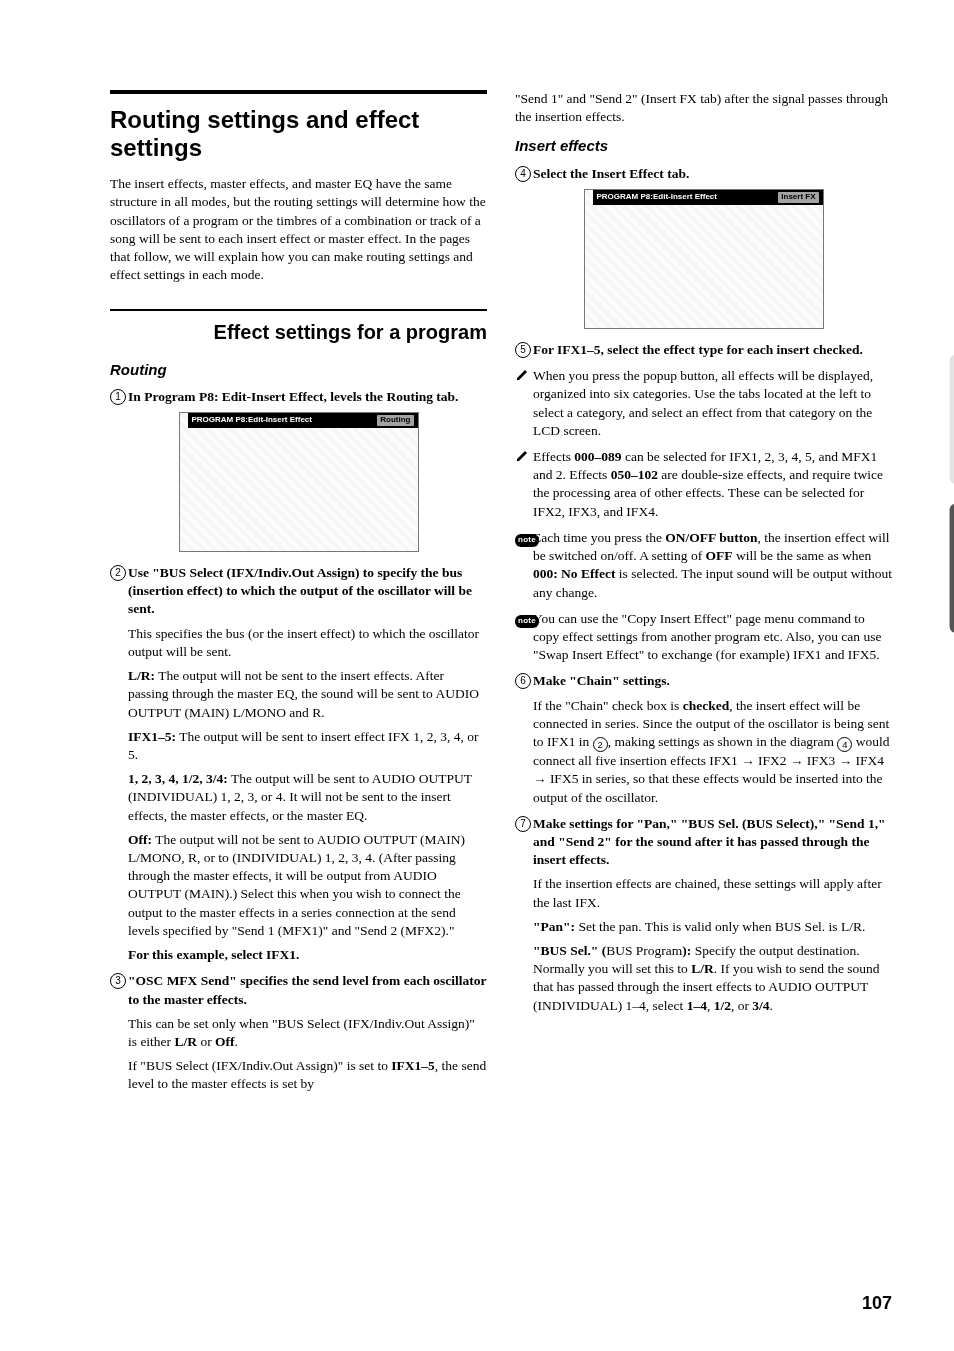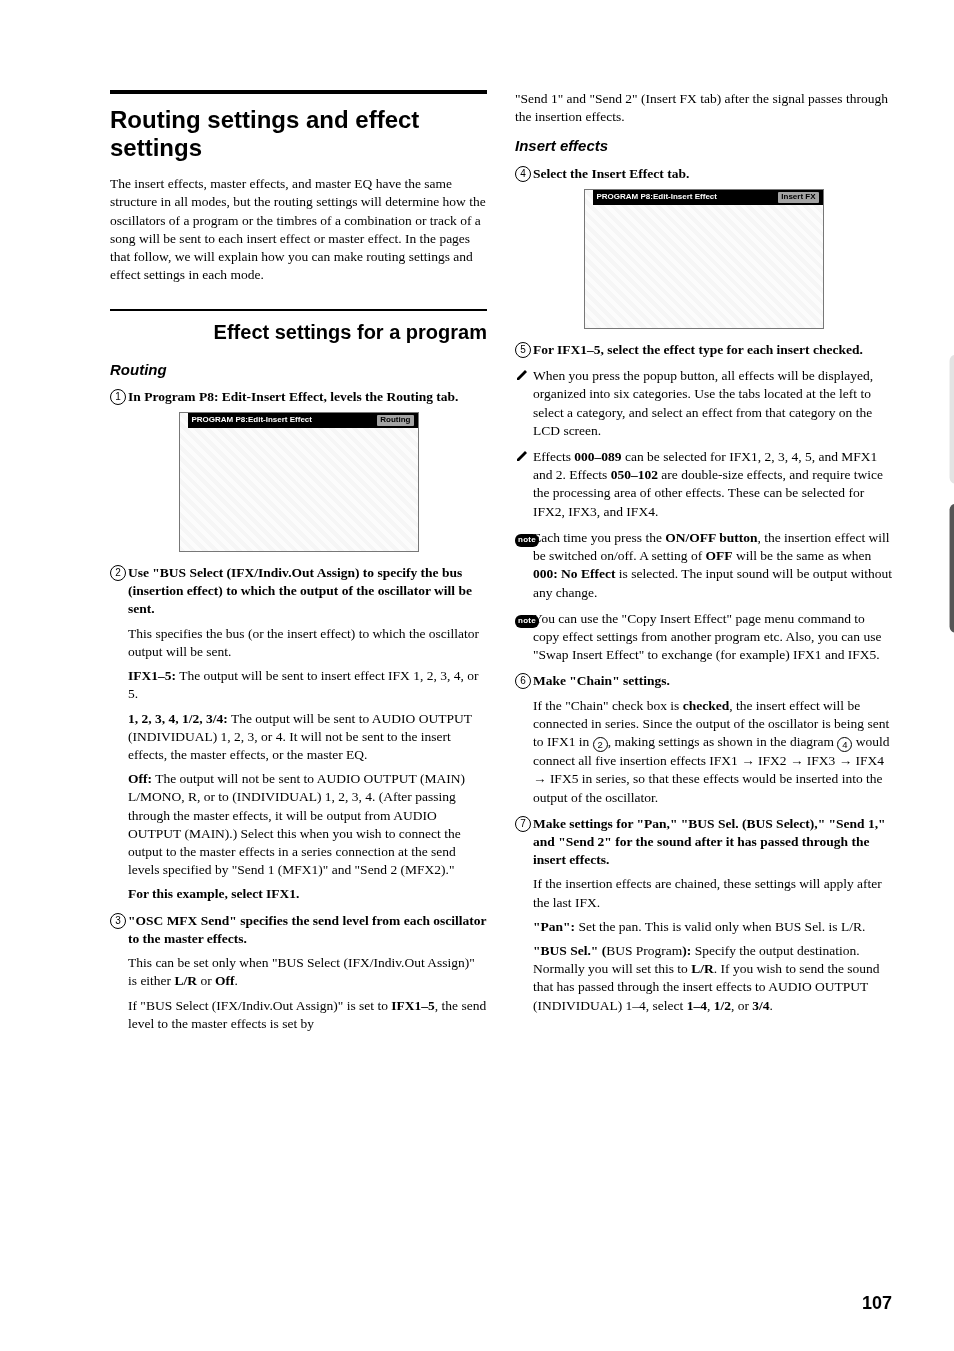--- a/index.html
+++ b/index.html
@@ -219,20 +219,21 @@
         </div>
       </div>
 
       <div class="step">
         <span class="step-num">2</span>
         <span class="step-head">Use "BUS Select (IFX/Indiv.Out Assign) to specify the bus (insertion effect) to which the output of the oscillator will be sent.</span>
       </div>
 
       <div class="body-block">
         <p>This specifies the bus (or the insert effect) to which the oscillator output will be sent.</p>
+        <p><b>L/R:</b><span> The output will not be sent to the insert effects. After passing through the master EQ, the sound will be sent to AUDIO OUTPUT (MAIN) L/MONO and R.</span></p>
         <p><b>IFX1–5:</b><span> The output will be sent to insert effect IFX 1, 2, 3, 4, or 5.</span></p>
         <p><b>1, 2, 3, 4, 1/2, 3/4:</b><span> The output will be sent to AUDIO OUTPUT (INDIVIDUAL) 1, 2, 3, or 4. It will not be sent to the insert effects, the master effects, or the master EQ.</span></p>
         <p><b>Off:</b><span> The output will not be sent to AUDIO OUTPUT (MAIN) L/MONO, R, or to (INDIVIDUAL) 1, 2, 3, 4. (After passing through the master effects, it will be output from AUDIO OUTPUT (MAIN).) Select this when you wish to connect the output to the master effects in a series connection at the send levels specified by "Send 1 (MFX1)" and "Send 2 (MFX2)."</span></p>
         <p><b>For this example, select IFX1.</b></p>
       </div>
 
       <div class="step">
         <span class="step-num">3</span>
         <span class="step-head">"OSC MFX Send" specifies the send level from each oscillator to the master effects.</span>
       </div>

